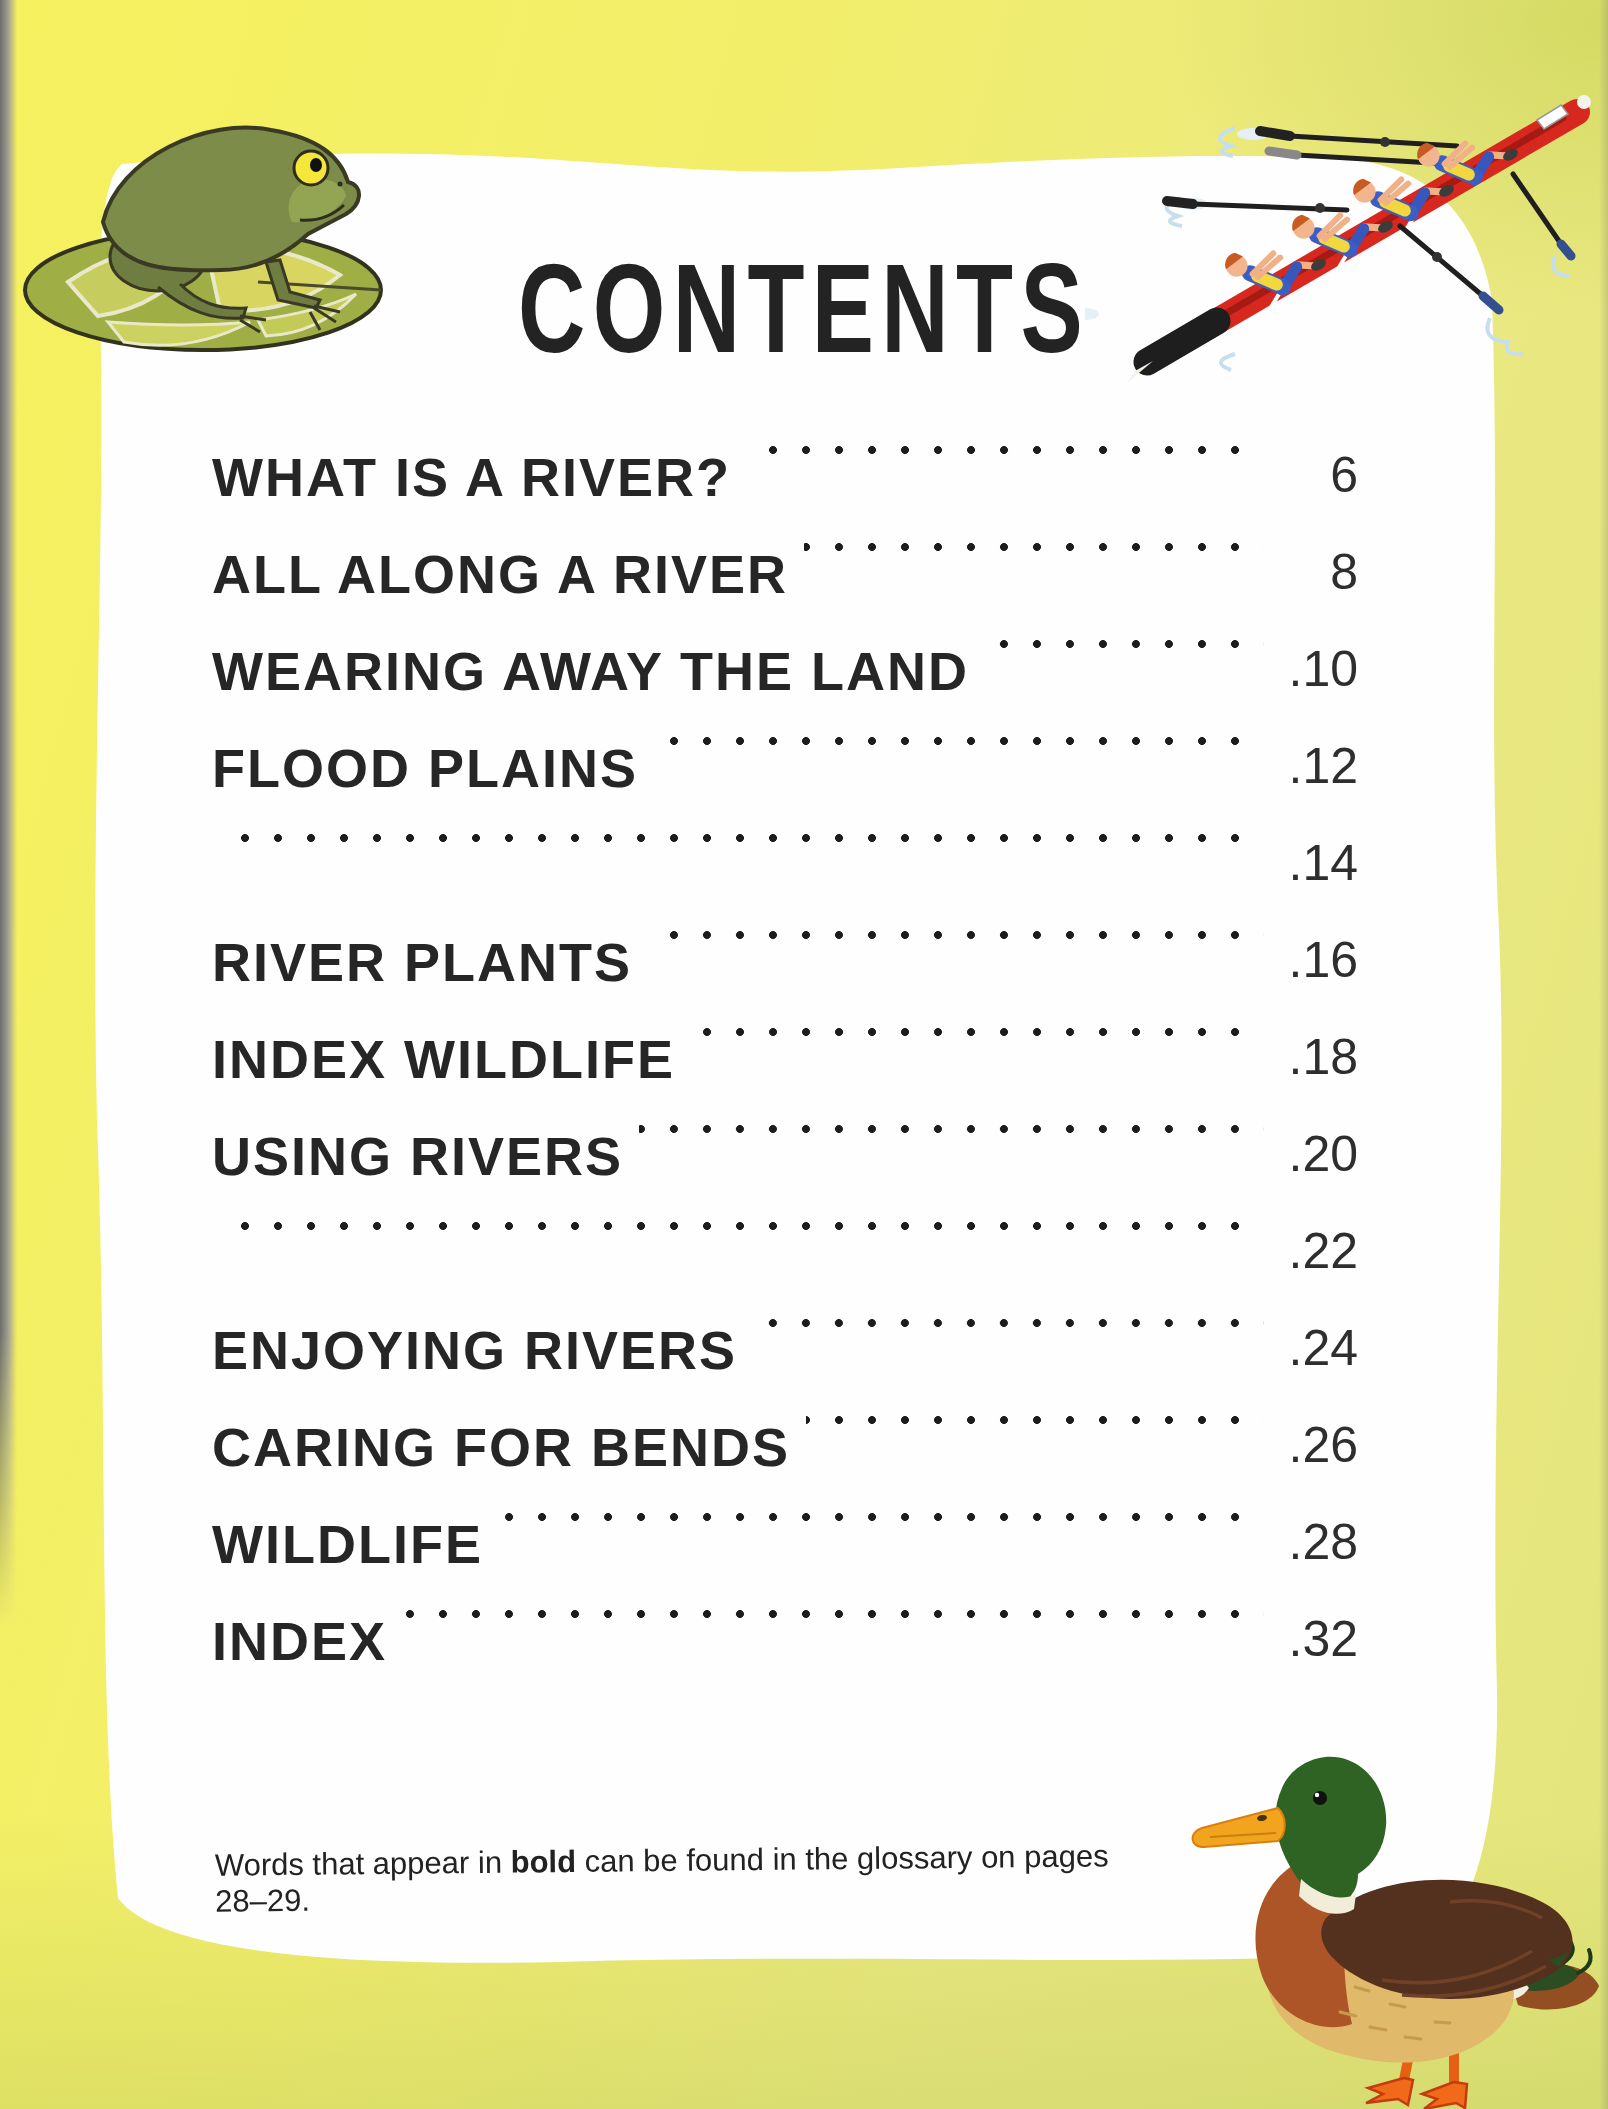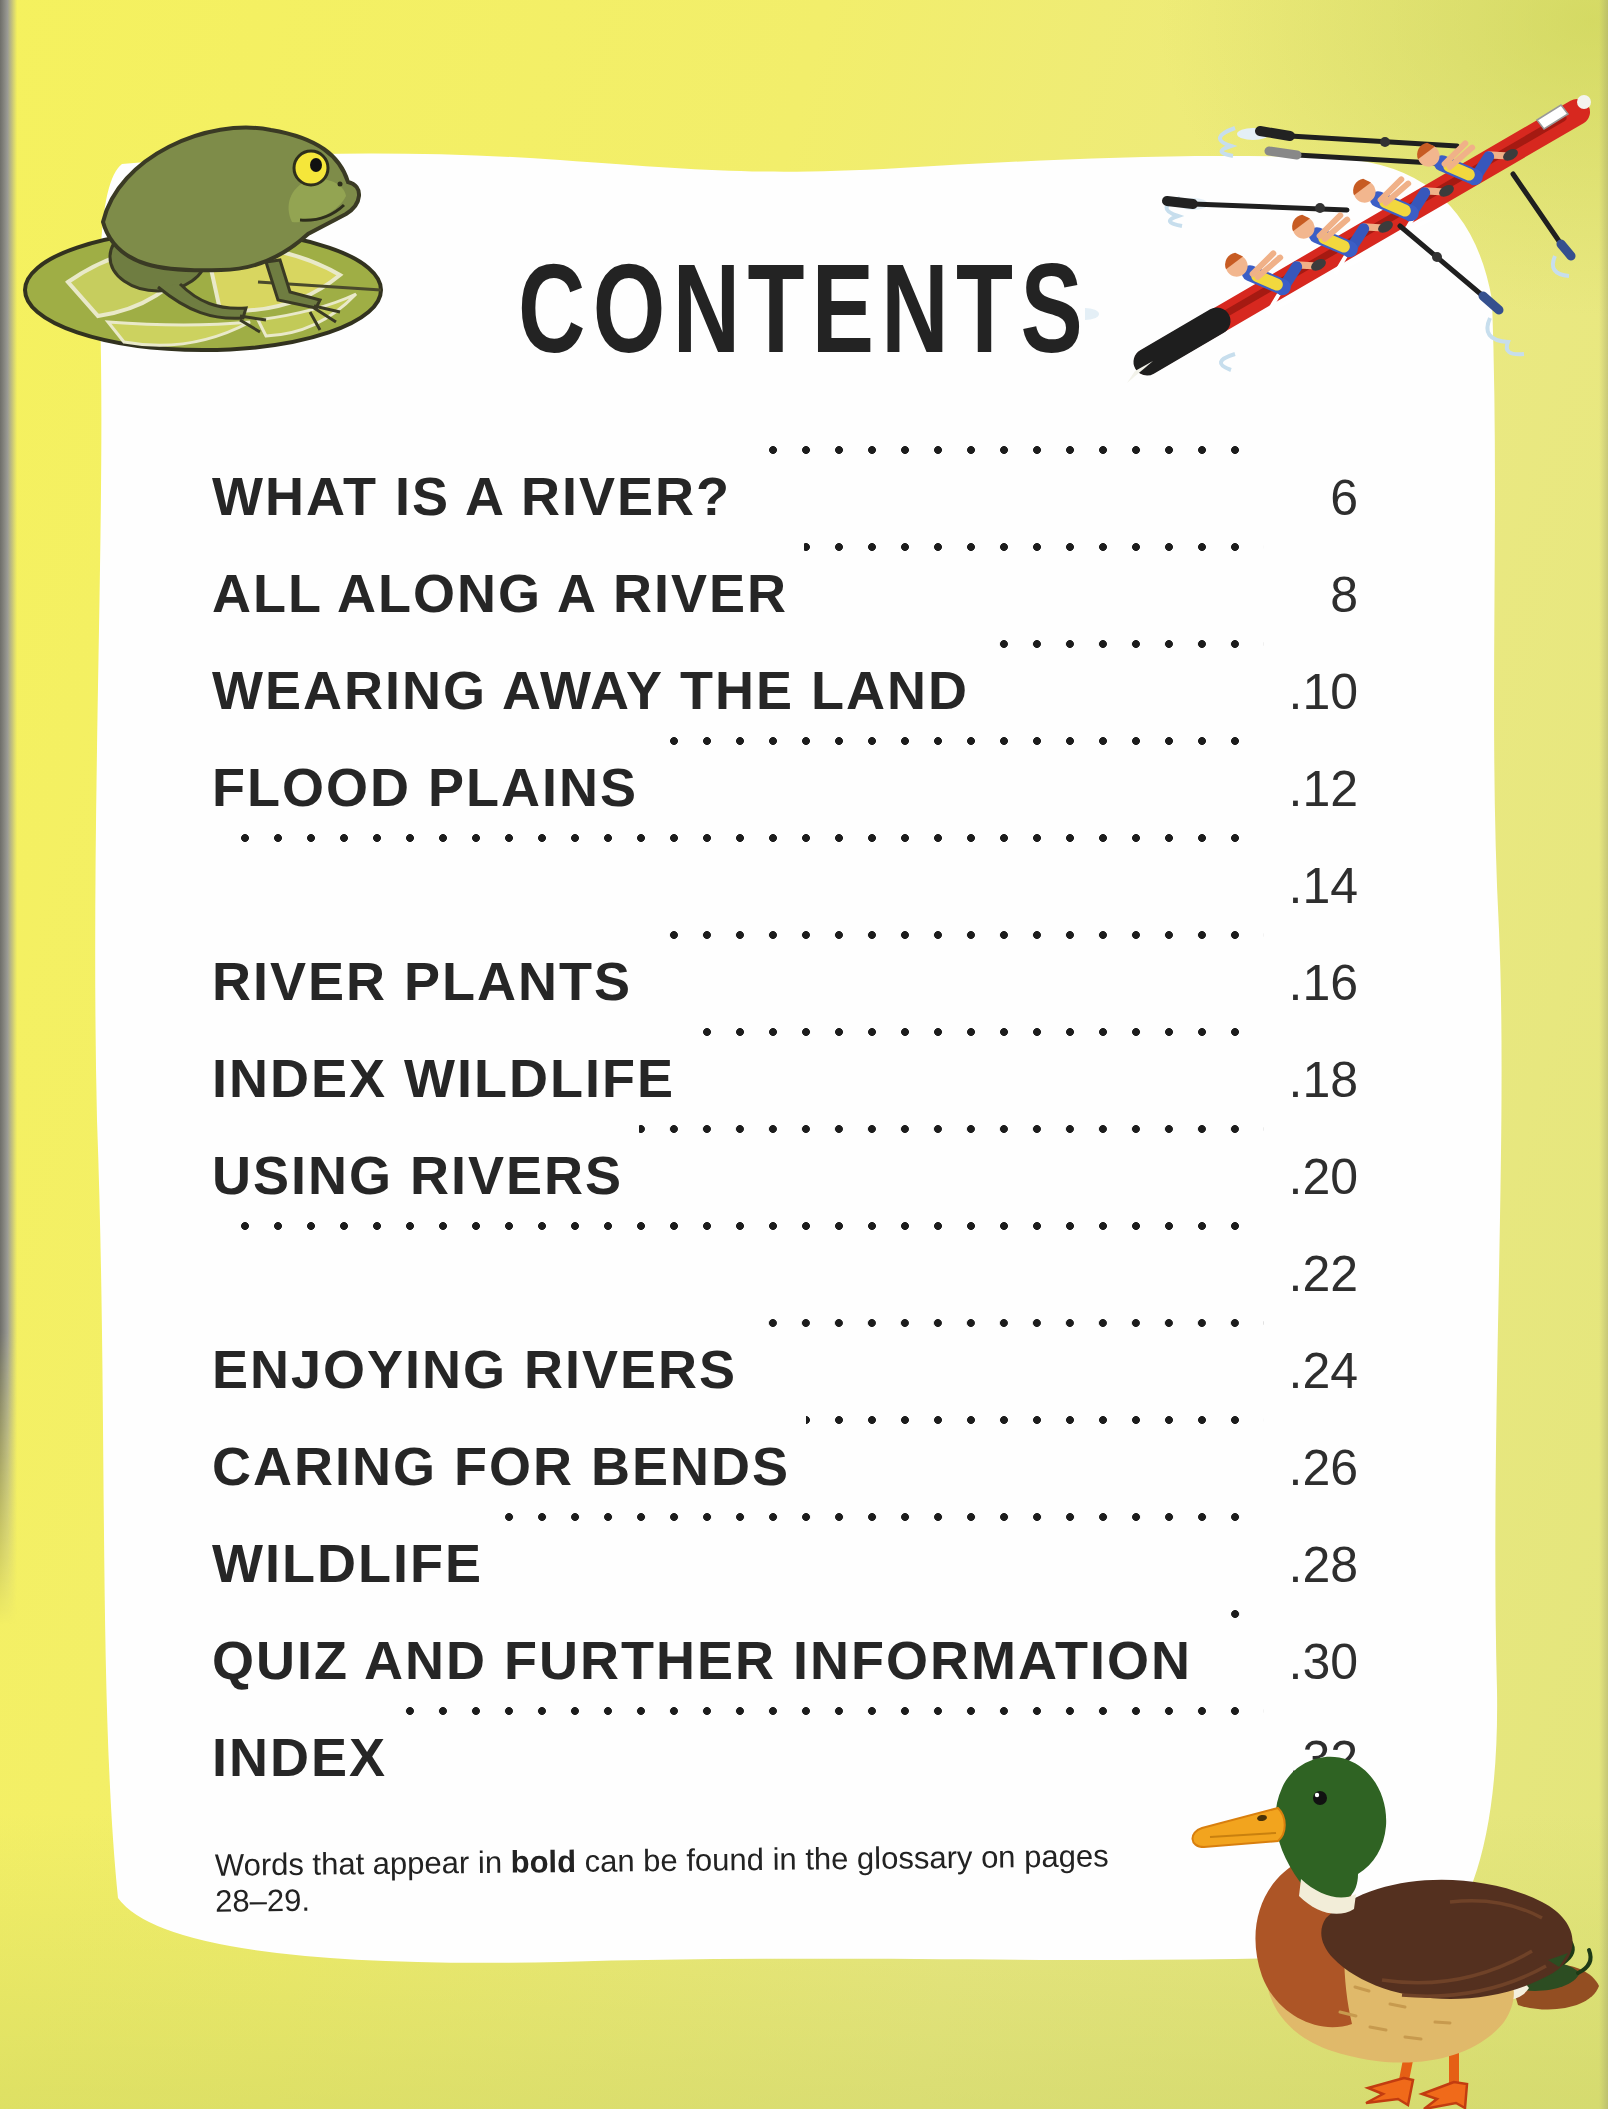--- a/index.html
+++ b/index.html
@@ -26,21 +26,21 @@
   }
   .panel{position:absolute;inset:0;z-index:1;}
   .title{
     position:absolute;z-index:2;left:0;top:246px;width:1608px;
     text-align:center;font-weight:bold;font-size:126px;line-height:1;
     letter-spacing:10px;color:#232323;transform:scaleX(0.74);
   }
   .toc{position:absolute;z-index:2;left:212px;top:430px;width:1146px;}
   .toc-row{
     height:97px;box-sizing:border-box;padding-top:16px;
-    display:flex;align-items:flex-end;
+    display:flex;align-items:flex-start;
   }
   .toc-label{
     font-weight:bold;font-size:54px;letter-spacing:2px;color:#262626;
     white-space:nowrap;
   }
   .toc-leader{
     flex:1;height:8px;align-self:baseline;margin:0 2px 0 16px;
     background-image:radial-gradient(circle at 4px 4px,#1c1c1c 3.6px,rgba(0,0,0,0) 4.3px);
     background-size:33px 8px;background-repeat:repeat-x;background-position:right bottom;
   }
@@ -130,25 +130,20 @@
   </div>
   <div class="toc-row">
     <span class="toc-label">CARING FOR BENDS</span>
     <span class="toc-leader"></span>
     <span class="toc-page">.26</span>
   </div>
   <div class="toc-row">
     <span class="toc-label">WILDLIFE</span>
     <span class="toc-leader"></span>
     <span class="toc-page">.28</span>
-  </div>
-  <div class="toc-row">
-    <span class="toc-label">QUIZ AND FURTHER INFORMATION</span>
-    <span class="toc-leader"></span>
-    <span class="toc-page">.30</span>
   </div>
   <div class="toc-row">
     <span class="toc-label">INDEX</span>
     <span class="toc-leader"></span>
     <span class="toc-page">.32</span>
   </div>
 </div>
 
 <div class="footer">
   <span>Words that appear in </span><b>bold</b><span> can be found in the glossary on pages 28–29.</span>

